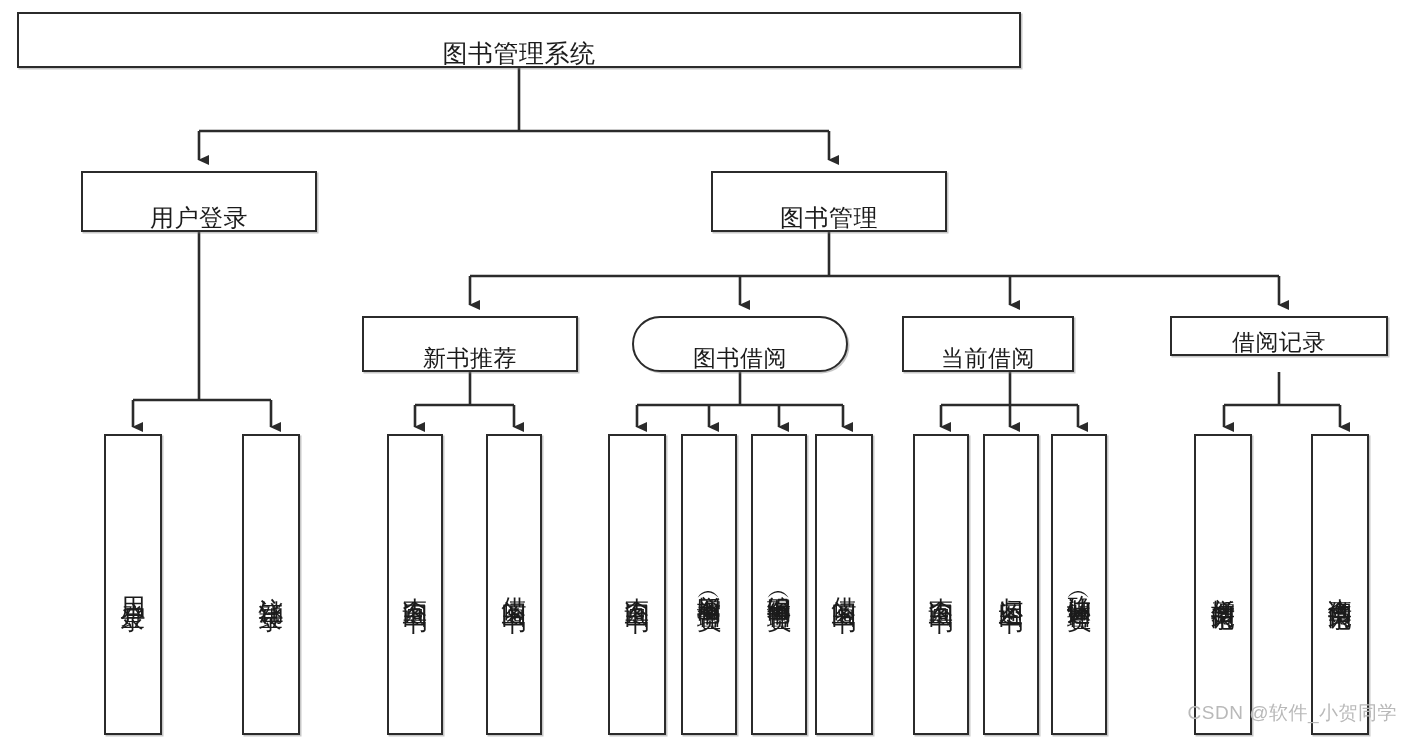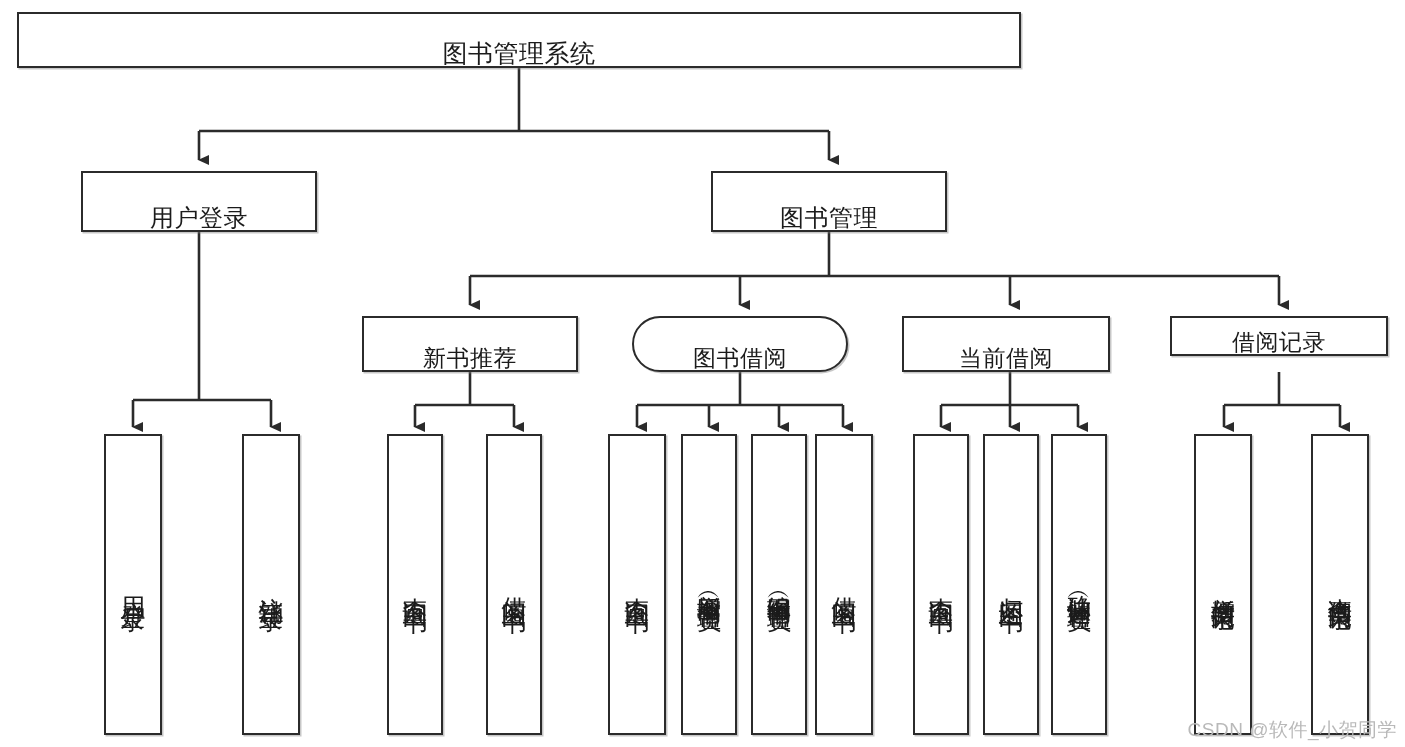--- a/index.html
+++ b/index.html
@@ -56,21 +56,21 @@
     line-height: 1.0;
     white-space: nowrap;
   }
   .node.leaf.tall .label {
     font-size: 24px;
     letter-spacing: 2px;
   }
   .watermark {
     position: absolute;
     right: 8px;
-    bottom: 4px;
+    bottom: 21px;
     font-size: 19px;
     color: #b9b9b9;
     letter-spacing: 0.5px;
     white-space: nowrap;
   }
 </style>
 </head>
 <body>
 
 <div id="canvas">
@@ -138,21 +138,21 @@
   </div>
 
   <div class="node lvl3" style="left:362px; top:316px; width:216px; height:56px;">
     <span class="label">新书推荐</span>
   </div>
 
   <div class="node lvl3" style="left:632px; top:316px; width:216px; height:56px;border-radius:28px;">
     <span class="label">图书借阅</span>
   </div>
 
-  <div class="node lvl3" style="left:902px; top:316px; width:208px; height:56px;">
+  <div class="node lvl3" style="left:902px; top:316px; width:172px; height:56px;">
     <span class="label">当前借阅</span>
   </div>
 
   <div class="node lvl3" style="left:1170px; top:316px; width:218px; height:40px;">
     <span class="label">借阅记录</span>
   </div>
 
   <div class="node leaf" style="left:104px; top:434px; width:58px; height:301px;">
     <span class="label">用户登录</span>
   </div>

